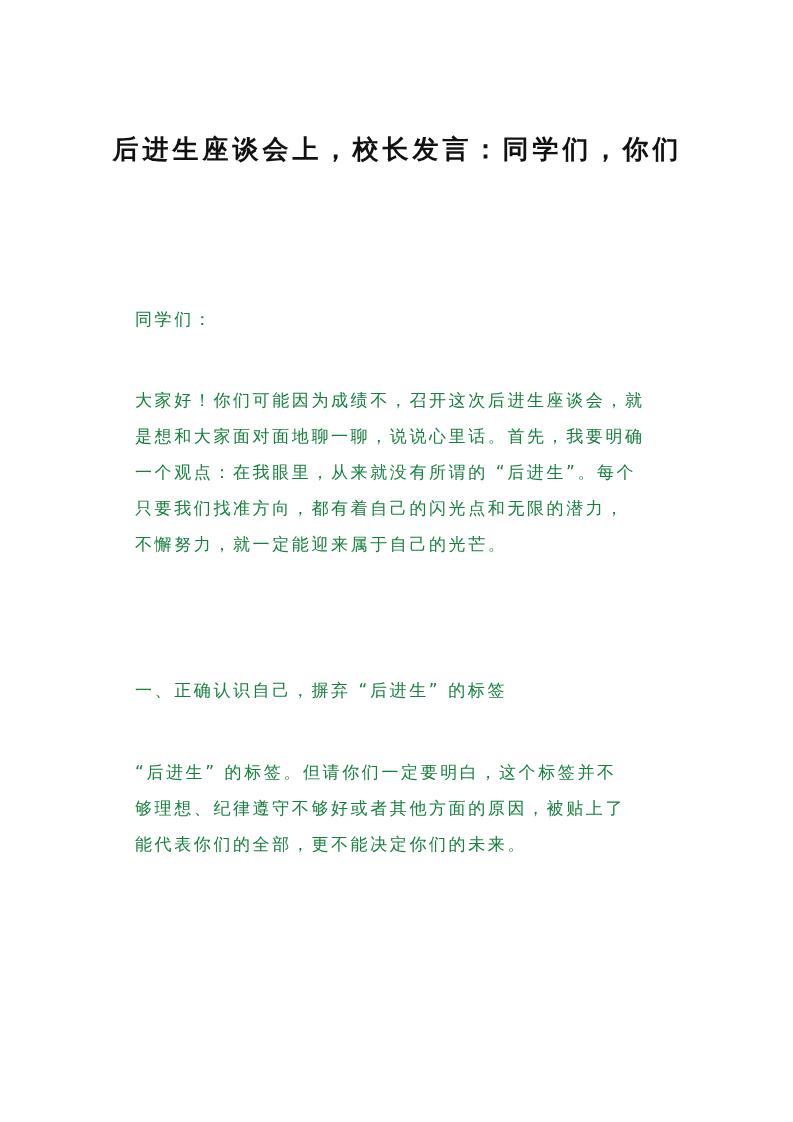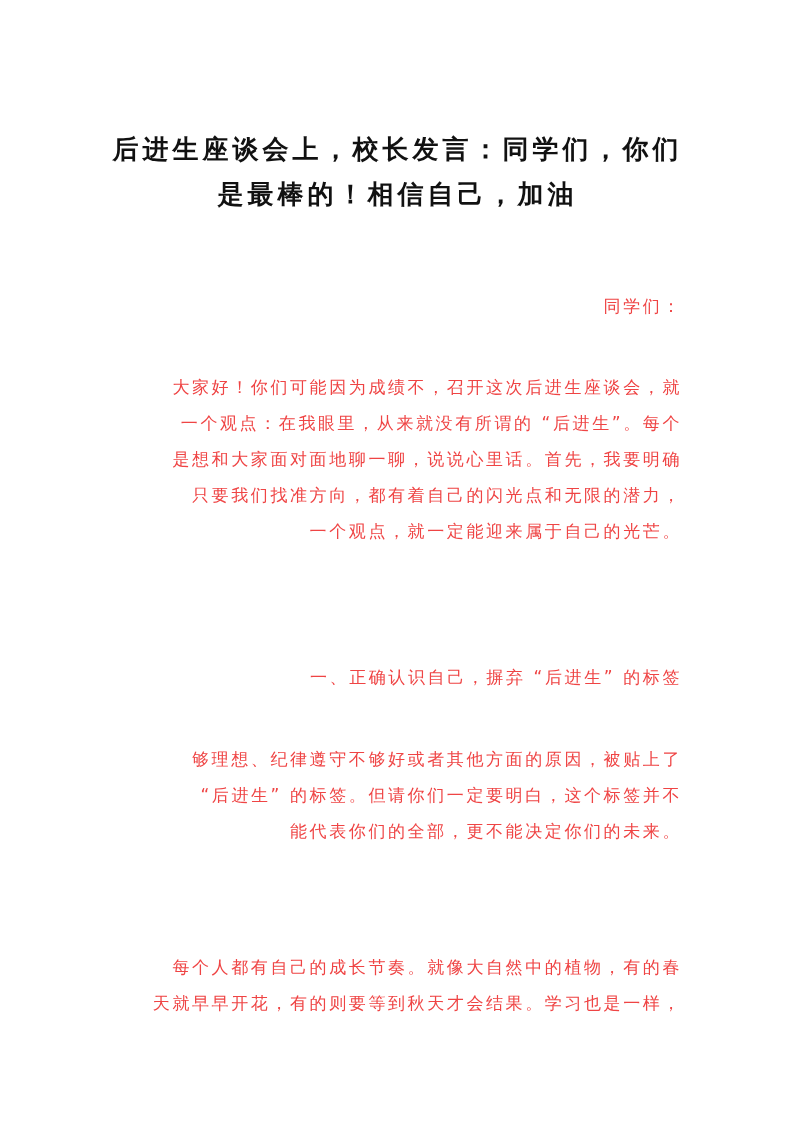--- a/index.html
+++ b/index.html
@@ -37,59 +37,53 @@
       margin: 0;
     }
     .title span { display: block; white-space: nowrap; }
     .body-block {
       position: absolute;
       left: 122px;
       width: 560px;
       font-size: 17px;
       letter-spacing: 2.6px;
       line-height: 36px;
-      color: #ef4444;
-      margin: 0;
-      text-align: right;
+      color: #15803d;
+      margin: 13px;
     }
     .body-block span.line {
       display: block;
       white-space: nowrap;
     }
   </style>
 </head>
 <body>
 
 <div class="page">
 
   <h1 class="title">
     <span>后进生座谈会上，校长发言：同学们，你们</span>
-    <span>是最棒的！相信自己，加油</span>
   </h1>
 
   <p class="body-block" style="top:288px;">
     <span class="line">同学们：</span>
   </p>
 
   <p class="body-block" style="top:369px;">
     <span class="line">大家好！你们可能因为成绩不，召开这次后进生座谈会，就</span>
+    <span class="line">是想和大家面对面地聊一聊，说说心里话。首先，我要明确</span>
     <span class="line">一个观点：在我眼里，从来就没有所谓的 “后进生”。每个</span>
-    <span class="line">是想和大家面对面地聊一聊，说说心里话。首先，我要明确</span>
     <span class="line">只要我们找准方向，都有着自己的闪光点和无限的潜力，</span>
-    <span class="line">一个观点，就一定能迎来属于自己的光芒。</span>
+    <span class="line">不懈努力，就一定能迎来属于自己的光芒。</span>
   </p>
 
   <h2 class="body-block" style="top:659px; font-weight:normal;">
     <span class="line">一、正确认识自己，摒弃 “后进生” 的标签</span>
   </h2>
 
   <p class="body-block" style="top:741px;">
+    <span class="line">“后进生” 的标签。但请你们一定要明白，这个标签并不</span>
     <span class="line">够理想、纪律遵守不够好或者其他方面的原因，被贴上了</span>
-    <span class="line">“后进生” 的标签。但请你们一定要明白，这个标签并不</span>
     <span class="line">能代表你们的全部，更不能决定你们的未来。</span>
   </p>
 
-  <p class="body-block" style="top:949px;">
-    <span class="line">每个人都有自己的成长节奏。就像大自然中的植物，有的春</span>
-    <span class="line">天就早早开花，有的则要等到秋天才会结果。学习也是一样，</span>
-  </p>
 
 </div>
 
 </body></html>

